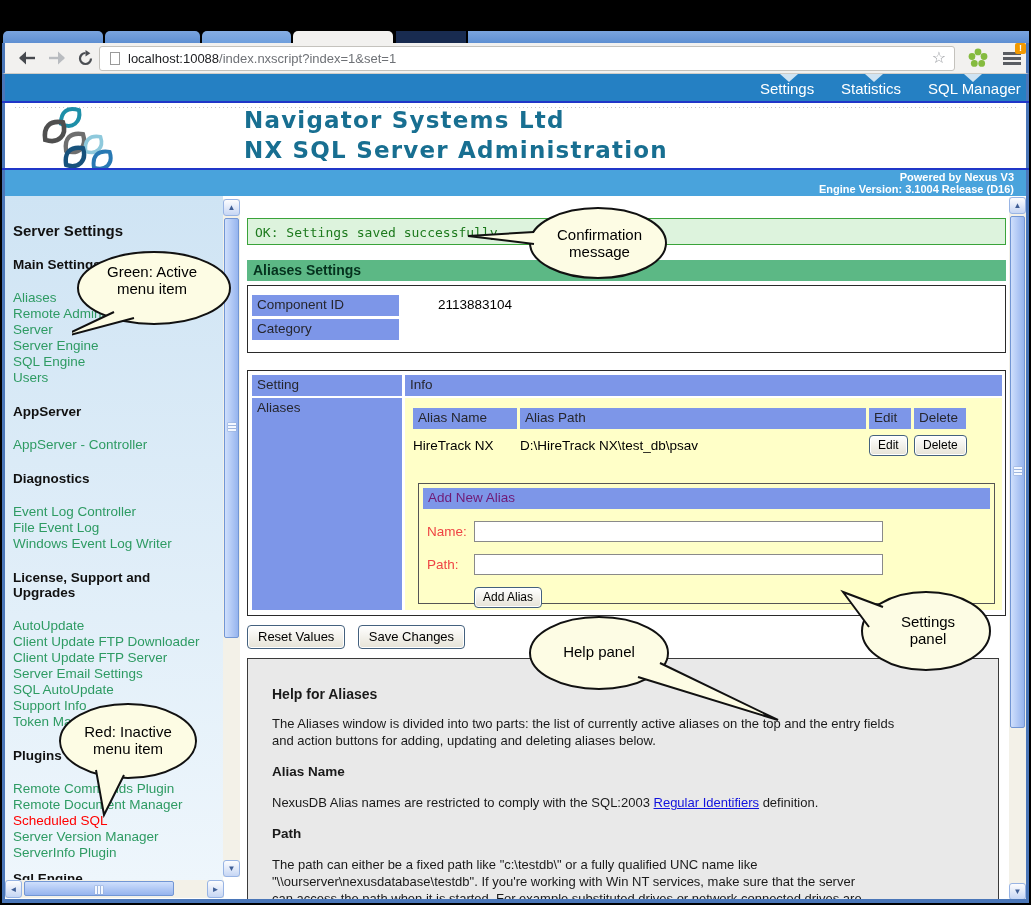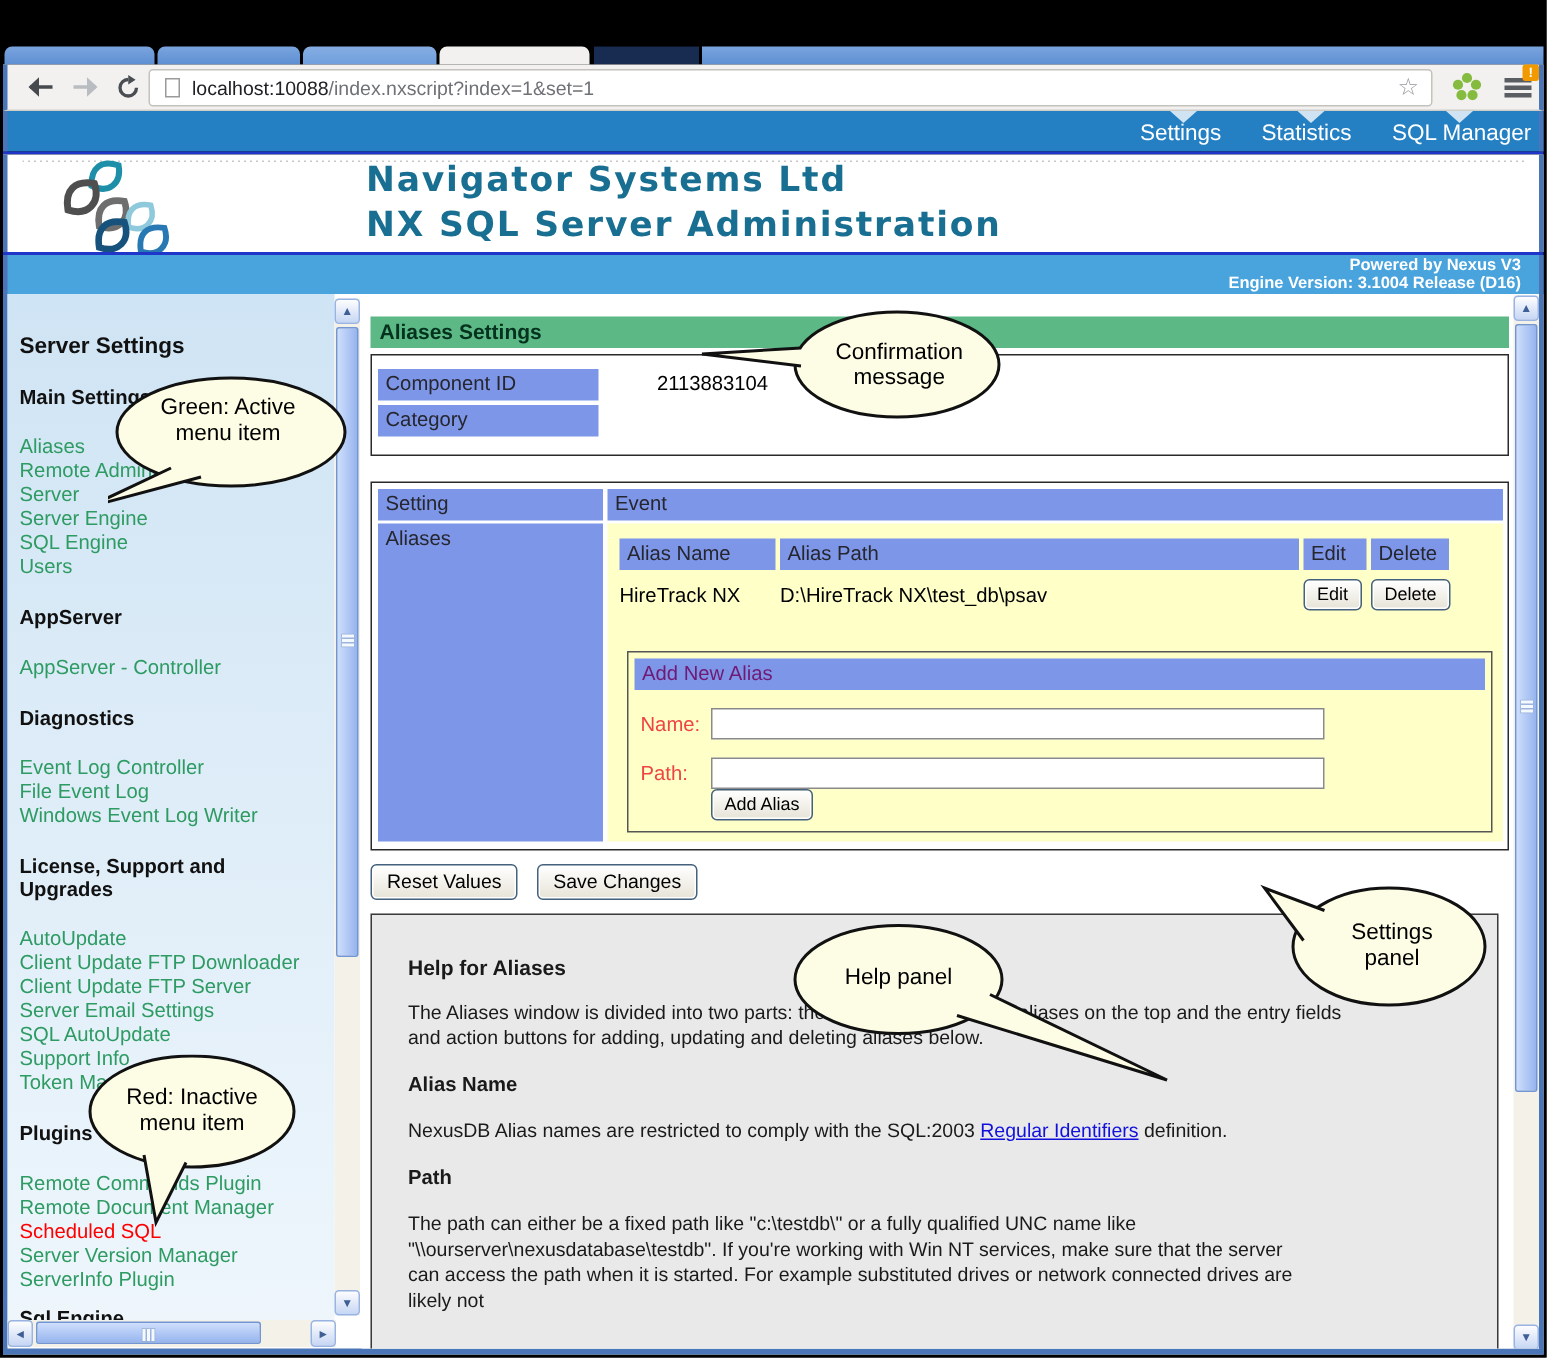--- a/index.html
+++ b/index.html
@@ -68,21 +68,21 @@
 .ac1{width:104px}.ac2{width:346px}.ac3{width:42px}.ac4{width:52px;margin-right:0 !important}
 .adrow{display:flex;align-items:center;height:30px}
 .adrow .n{width:107px;font-size:13.5px}
 .adrow .p{width:349px;font-size:13.5px}
 .btn{display:inline-block;font-size:12px;color:#000;background:linear-gradient(#ffffff,#e6e3d7);border:1px solid #44617e;border-radius:4px;padding:2px 8px 3px;box-shadow:inset 0 0 0 1px #fff;text-align:center}
 #addbox{margin-left:5px;margin-top:23px;width:577px;height:121px;border:1px solid #555;padding:4px}
 #addtitle{height:21px;background:#7d96e8;color:#701a75;font-size:13.5px;padding:2px 0 0 5px}
 .frow{display:flex;margin-top:12px;align-items:center}
 .frow label{width:47px;font-size:13.5px;color:#ef4444;margin-left:4px}
 .inp{width:409px;height:21px;border:1px solid #8a8a8a;background:#fff}
-#addbtnrow{margin-left:51px}
+#addbtnrow{margin-top:12px;margin-left:51px}
 #btnrow{margin-top:9px;margin-left:6px}
 #btnrow .btn{margin-right:8px;font-size:13px;padding:3px 10px 4px}
 #helpbox{margin-top:9px;width:752px;height:340px;background:#e9e9e9;border:1px solid #3a3a3a;padding:27px 20px 0 24px;color:#1a1a1a}
 #helpbox h3{font-size:14px;margin-bottom:13px}
 #helpbox p{font-size:13px;line-height:17px;margin-bottom:15px;width:640px}
 #helpbox p.narrow{width:600px}
 #helpbox .hh{font-size:13.5px;font-weight:bold;margin-bottom:15px}
 #helpbox a{color:#1111dd;text-decoration:underline}
 .callout{position:absolute;text-align:center;color:#000;z-index:50}
 .callout svg{position:absolute;left:0;top:0}
@@ -236,37 +236,38 @@
     <div class="sb-btn" style="left:0;top:0;height:18px;line-height:17px">◄</div>
     <div class="sb-thumb-h" style="left:19px;width:150px">
       <div class="grip-v" style="left:70px"></div>
         <div class="grip-v" style="left:73px"></div>
         <div class="grip-v" style="left:76px"></div>
     </div>
     <div class="sb-btn" style="right:0;top:0;height:18px;line-height:17px">►</div>
   </div>
 
   <div id="main">
+    <div id="confbox" class="mblock">OK: Settings saved successfully.</div>
     <div id="greenbar" class="mblock">Aliases Settings</div>
 
     <div id="compbox" class="mblock box">
       <div class="crow">
         <div class="bluecell">Component ID</div>
         <div class="cval">2113883104</div>
       </div>
       <div class="crow">
         <div class="bluecell">Category</div>
         <div class="cval"></div>
       </div>
     </div>
 
     <div id="setbox" class="mblock box">
       <div class="srow">
         <div class="bluecell c1">Setting</div>
-        <div class="bluecell c2">Event</div>
+        <div class="bluecell c2">Info</div>
       </div>
       <div id="setbody">
         <div class="c1">Aliases</div>
         <div class="c2">
           <div id="alitable">
             <div class="ahead">
               <div class="ac1">Alias Name</div>
               <div class="ac2">Alias Path</div>
               <div class="ac3">Edit</div>
               <div class="ac4">Delete</div>

